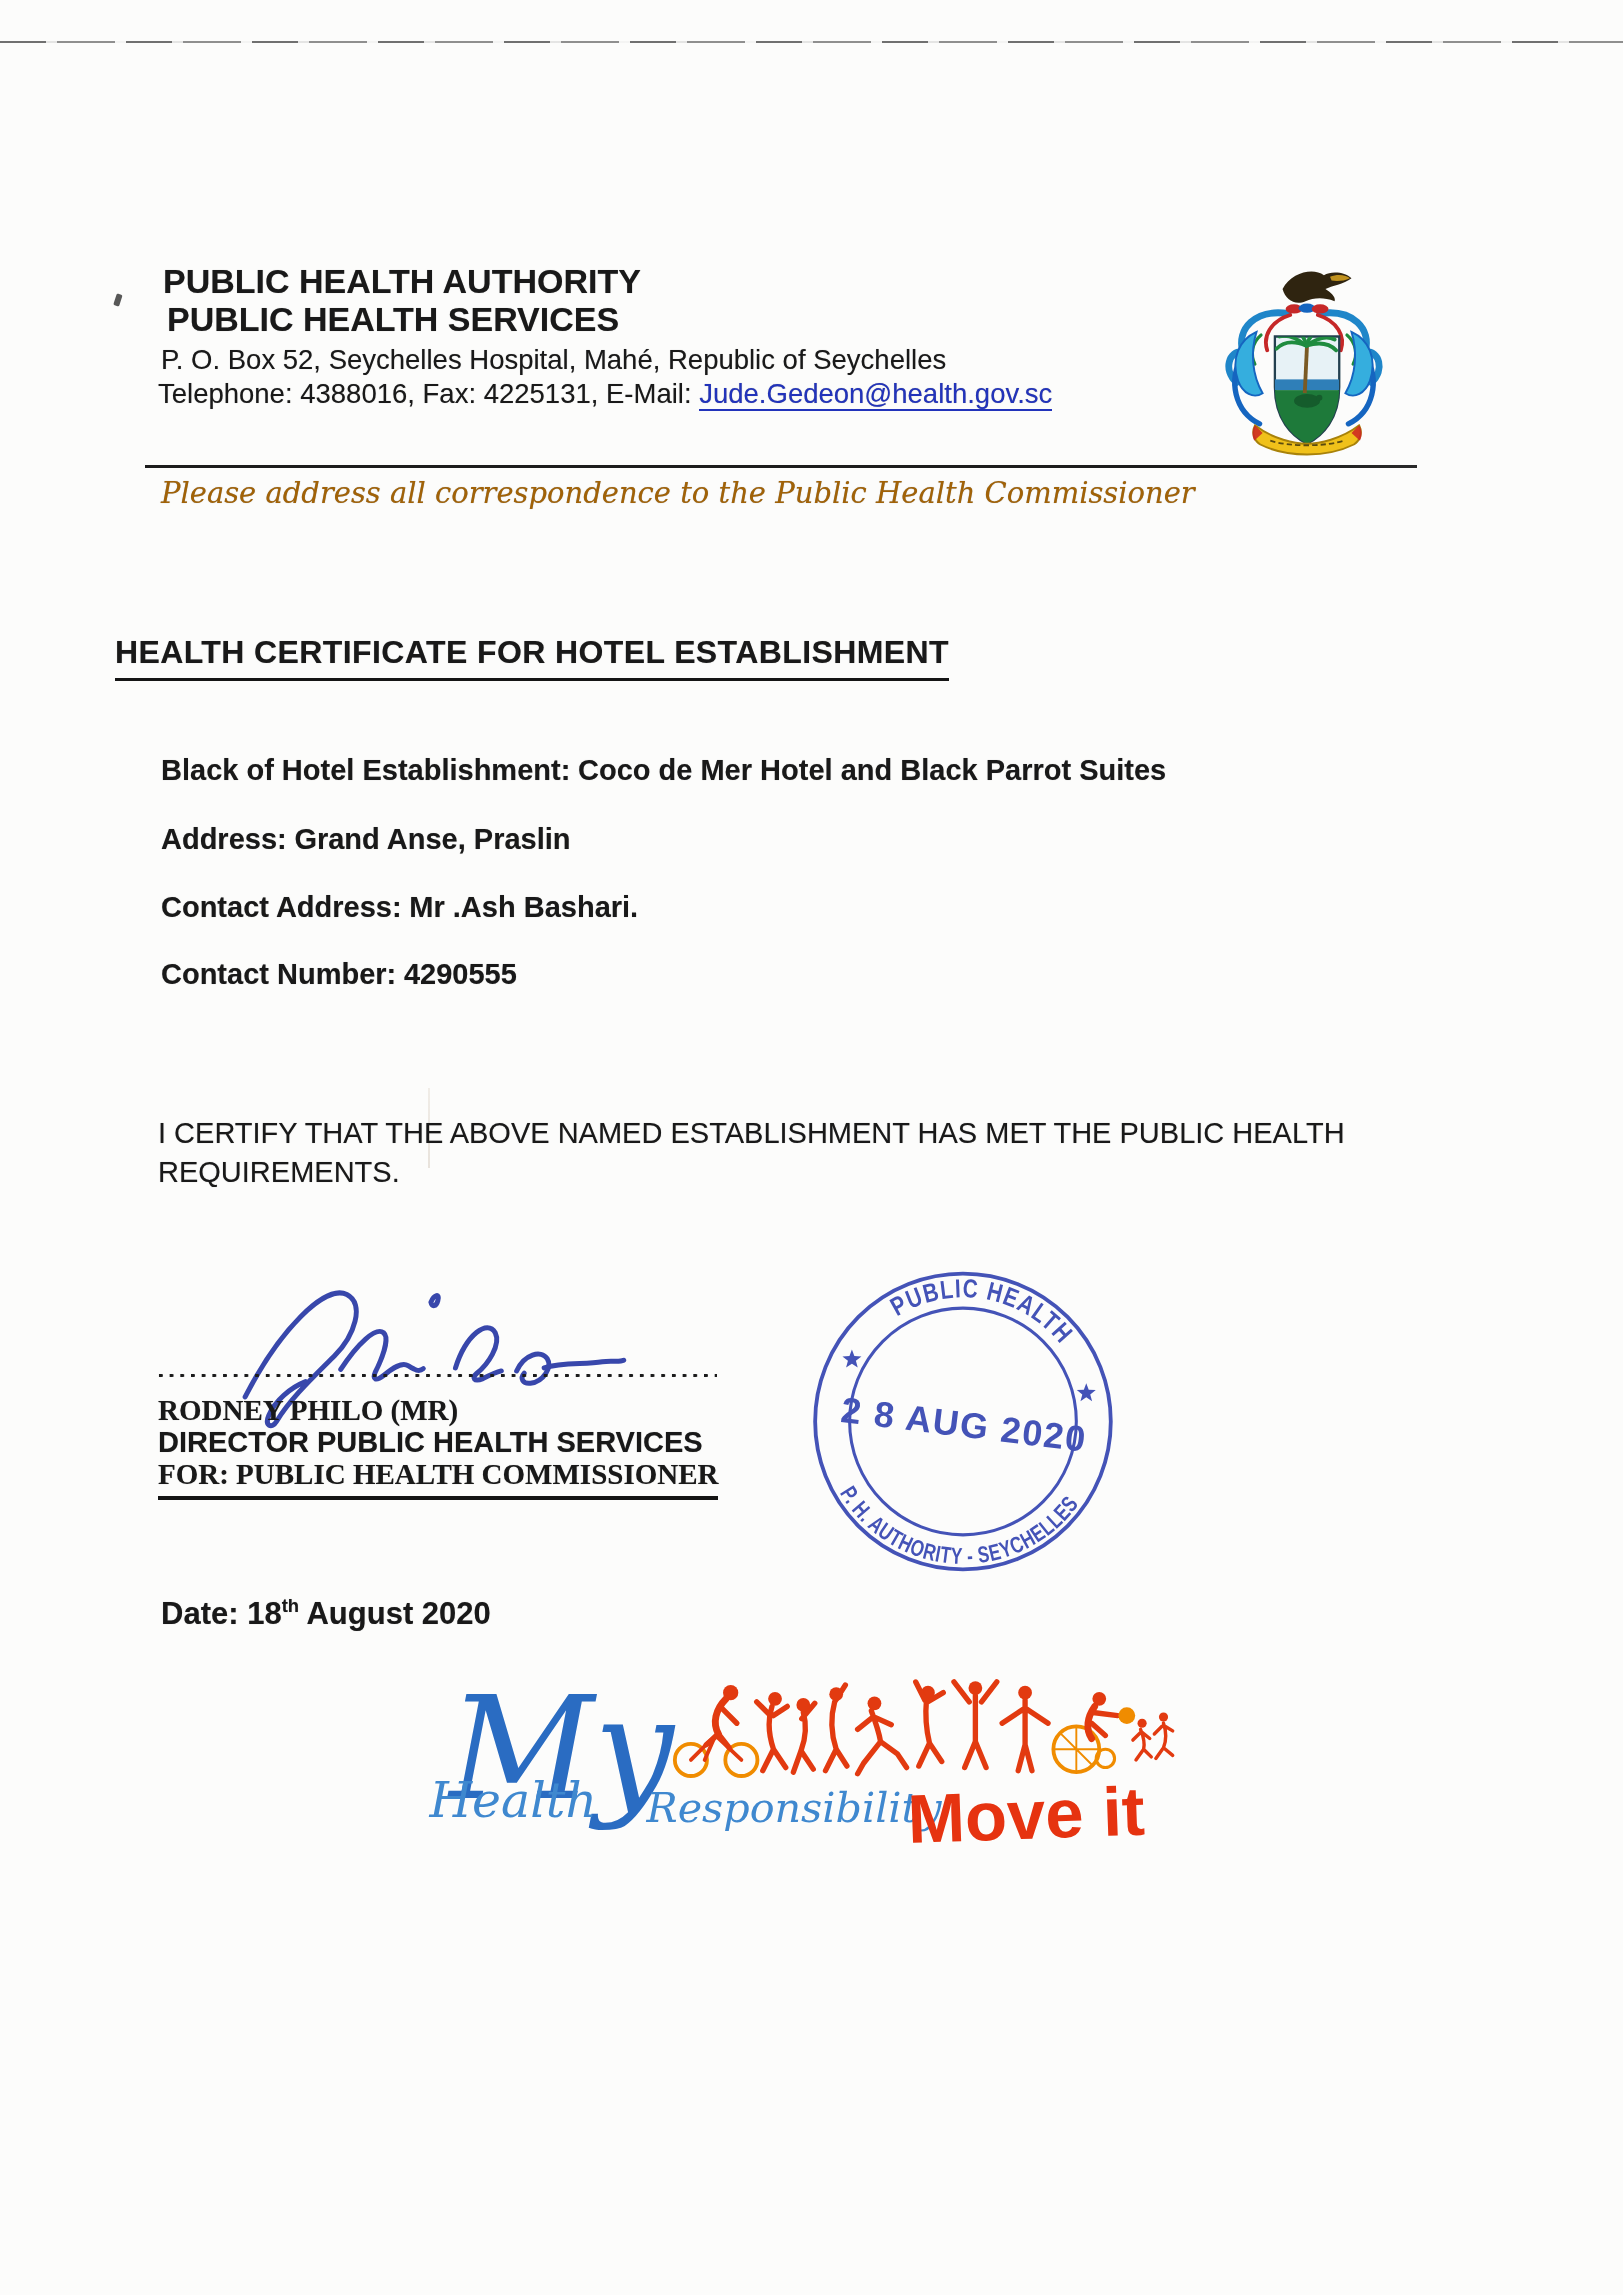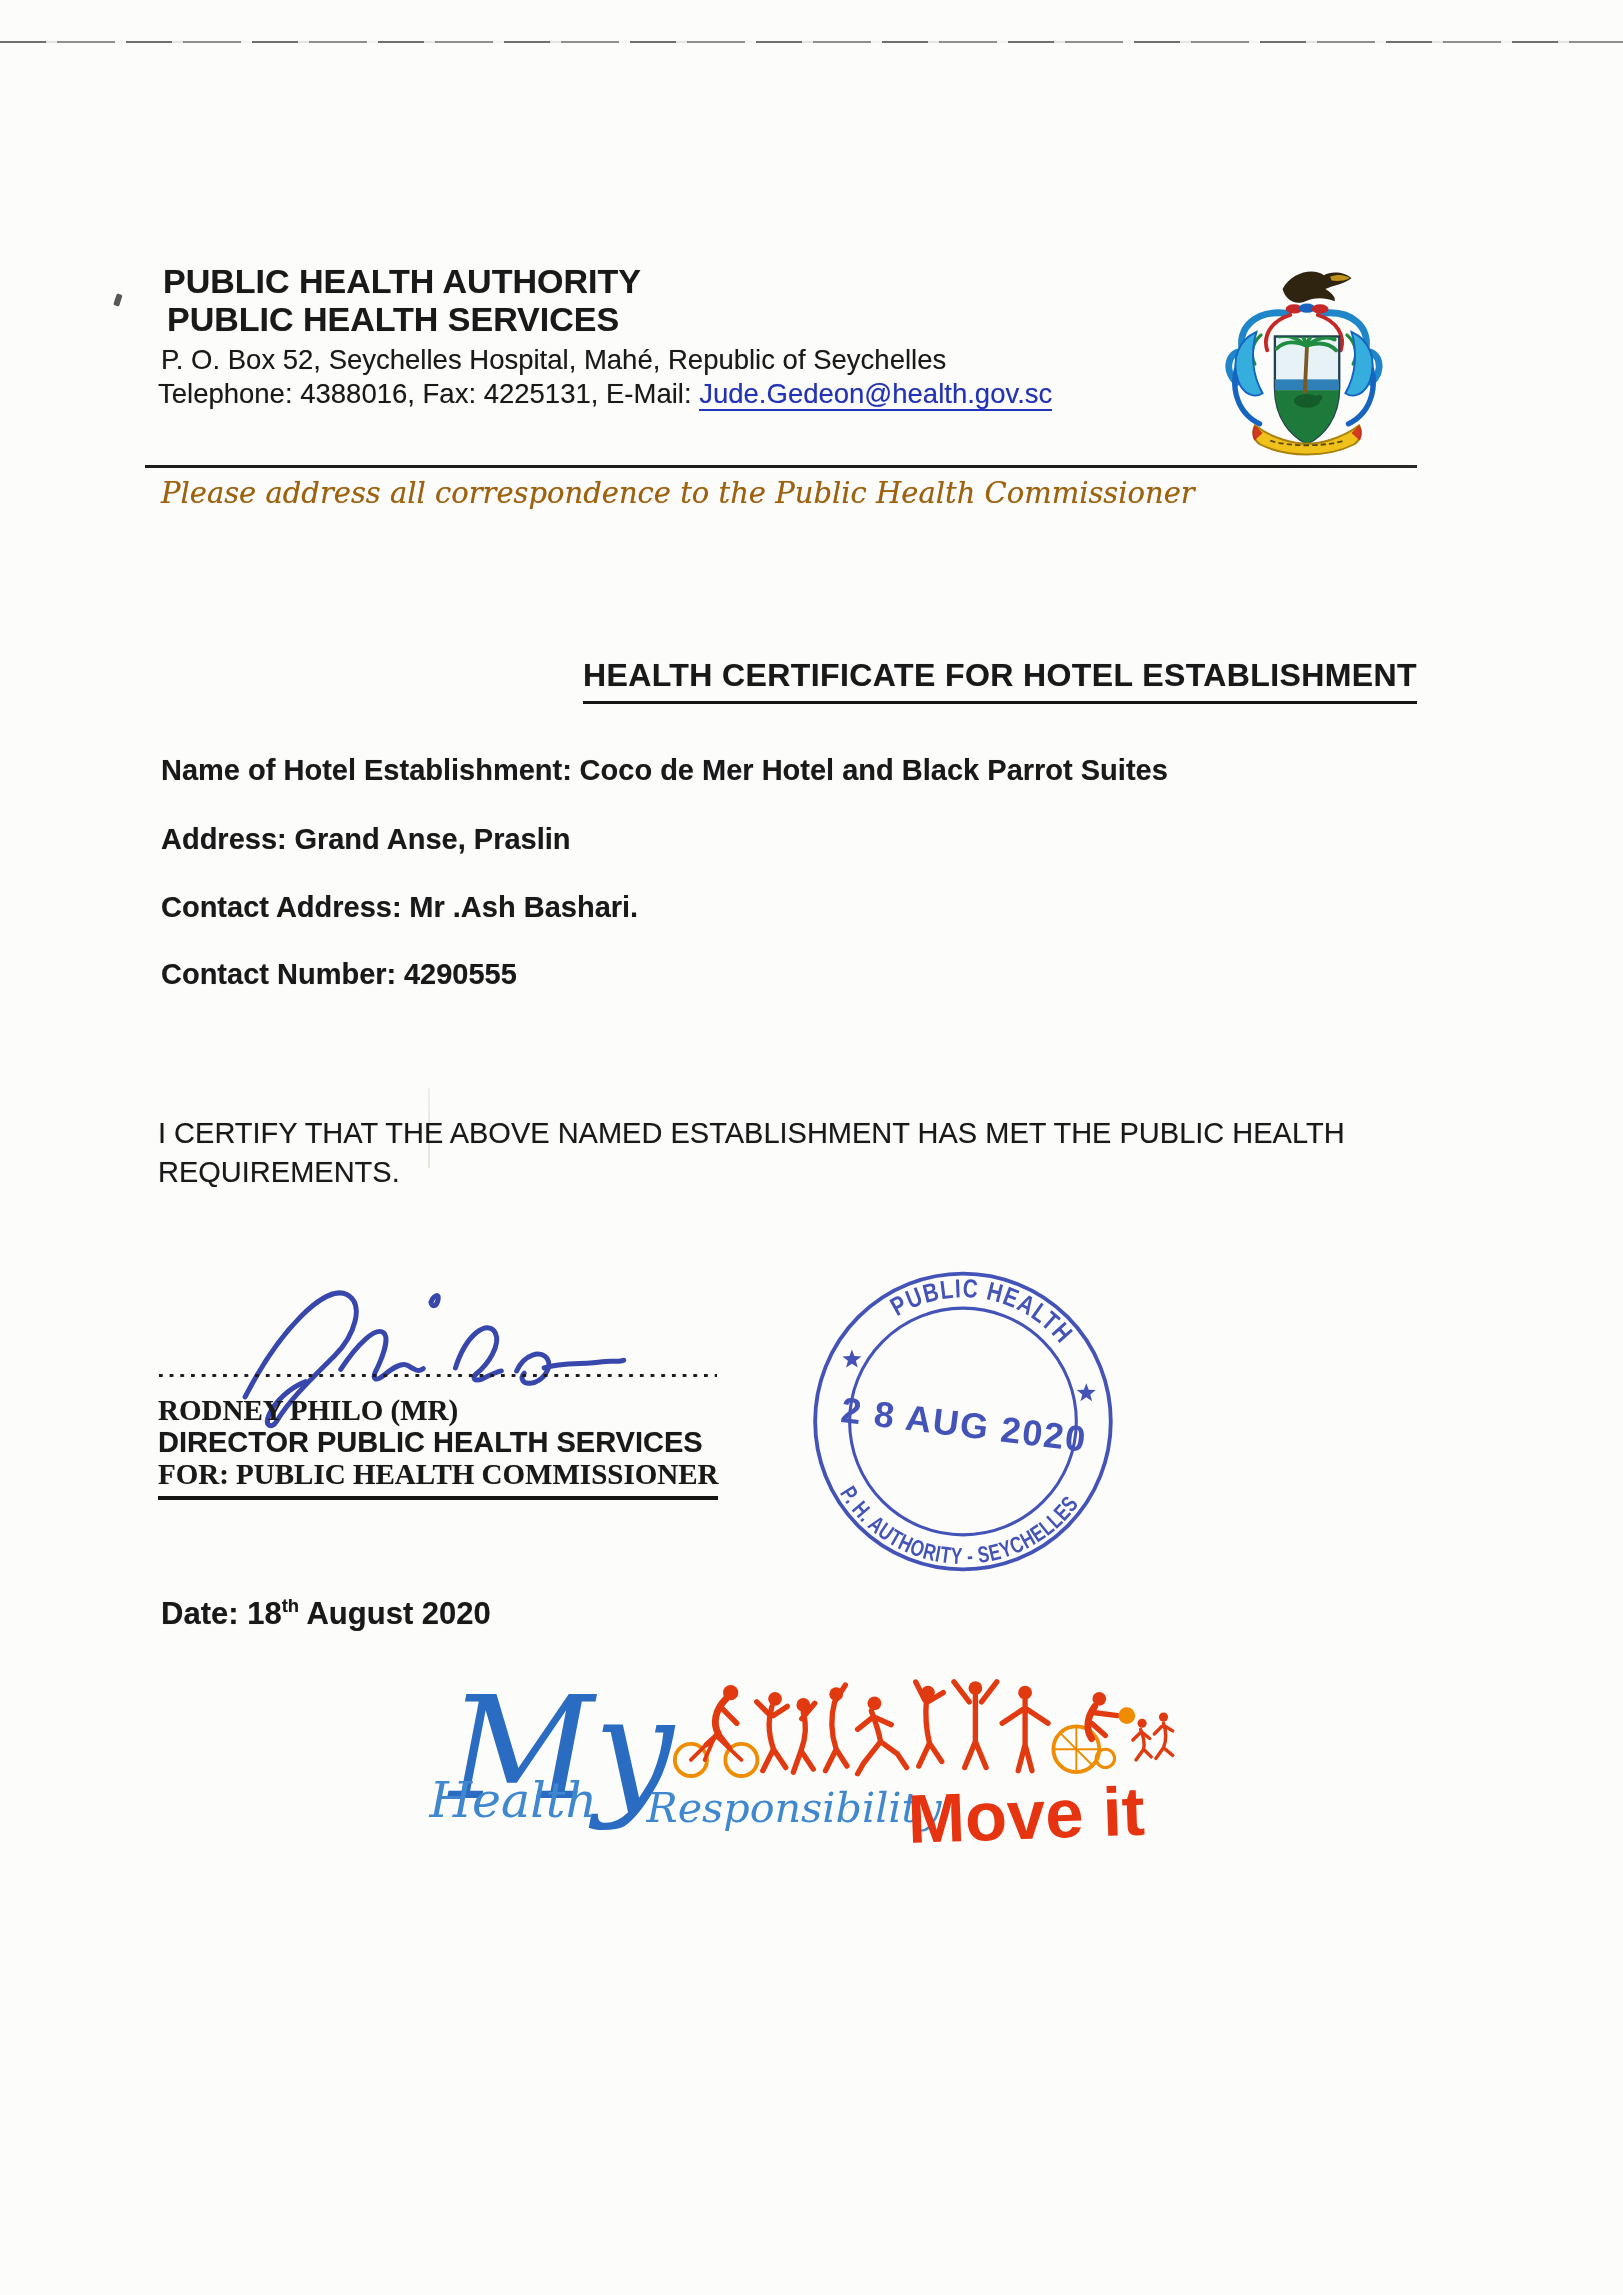--- a/index.html
+++ b/index.html
@@ -12,21 +12,21 @@
   }
   .abs{position:absolute;}
   .soft{text-shadow:0 0 0.8px rgba(20,20,20,.4);}
   
   .org-line{font-weight:bold;font-size:34px;letter-spacing:0;}
   .addr-line{font-size:27.5px;}
   .email{color:#2233bb;text-decoration:none;border-bottom:2.3px solid #2233bb;padding-bottom:0;}
   .hrule{height:3.1px;background:linear-gradient(90deg,#1c1c1c 0 88%,#2a2a2a 100%);}
   .note-italic{font-family:"DejaVu Serif",serif;font-style:italic;font-size:29px;color:#a16207;}
   
-  .title-wrap{left:115px;top:657px;width:1302px;text-align:right;}
+  .title-wrap{left:115px;top:634px;width:1302px;text-align:left;}
   .title{display:inline-block;font-size:32px;font-weight:bold;letter-spacing:0.4px;
          border-bottom:3.8px solid #151515;padding-bottom:6.9px;}
   
   .field{font-size:29px;font-weight:bold;white-space:nowrap;}
   .field .lbl{margin-right:7.7px;}
   .certify{font-size:29px;font-weight:normal;}
   
   .signer{font-size:29px;font-weight:bold;}
   .for-underline{display:inline-block;border-bottom:4.6px solid #141414;padding-bottom:4.6px;}
   .dotline{
@@ -115,21 +115,21 @@
 </svg>
 
 <div class="abs hrule" style="left:145px;top:465px;width:1272px;"></div>
 <div class="abs note-italic soft" style="left:161px;top:476px;">Please address all correspondence to the Public Health Commissioner</div>
 
 <div class="abs title-wrap">
   <span class="title soft">HEALTH CERTIFICATE FOR HOTEL ESTABLISHMENT</span>
 </div>
 
 <div class="abs field soft" style="left:161px;top:754px;">
-  <span class="lbl">Name of Hotel Establishment:</span><span>Coco de Mer Hotel and Black Parrot Suites</span>
+  <span class="lbl">Black of Hotel Establishment:</span><span>Coco de Mer Hotel and Black Parrot Suites</span>
 </div>
 <div class="abs field soft" style="left:161px;top:823px;">
   <span class="lbl">Address:</span><span>Grand Anse, Praslin</span>
 </div>
 <div class="abs field soft" style="left:161px;top:891px;">
   <span class="lbl">Contact Address:</span><span>Mr .Ash Bashari.</span>
 </div>
 <div class="abs field soft" style="left:161px;top:958px;">
   <span class="lbl">Contact Number:</span><span>4290555</span>
 </div>

